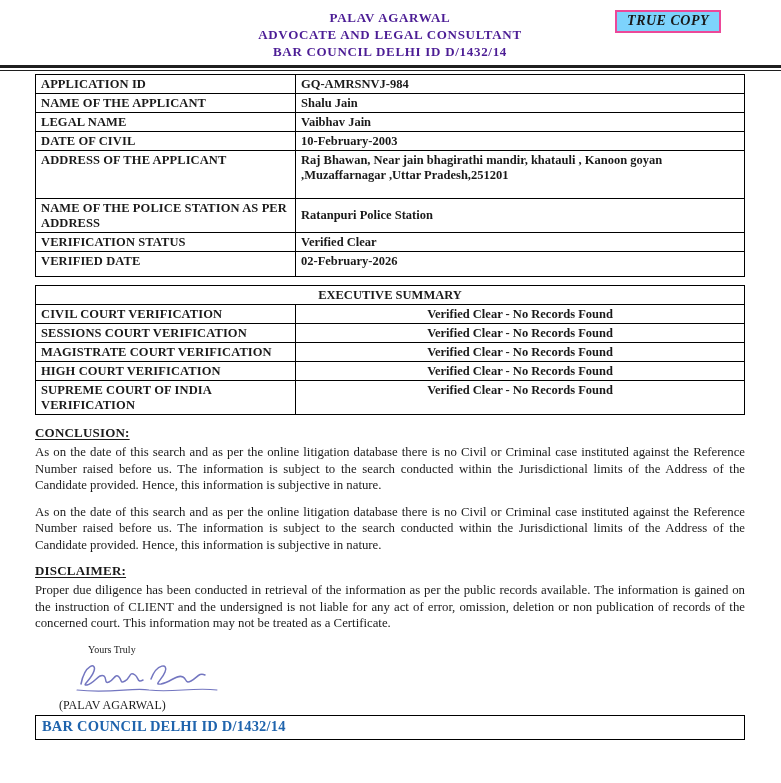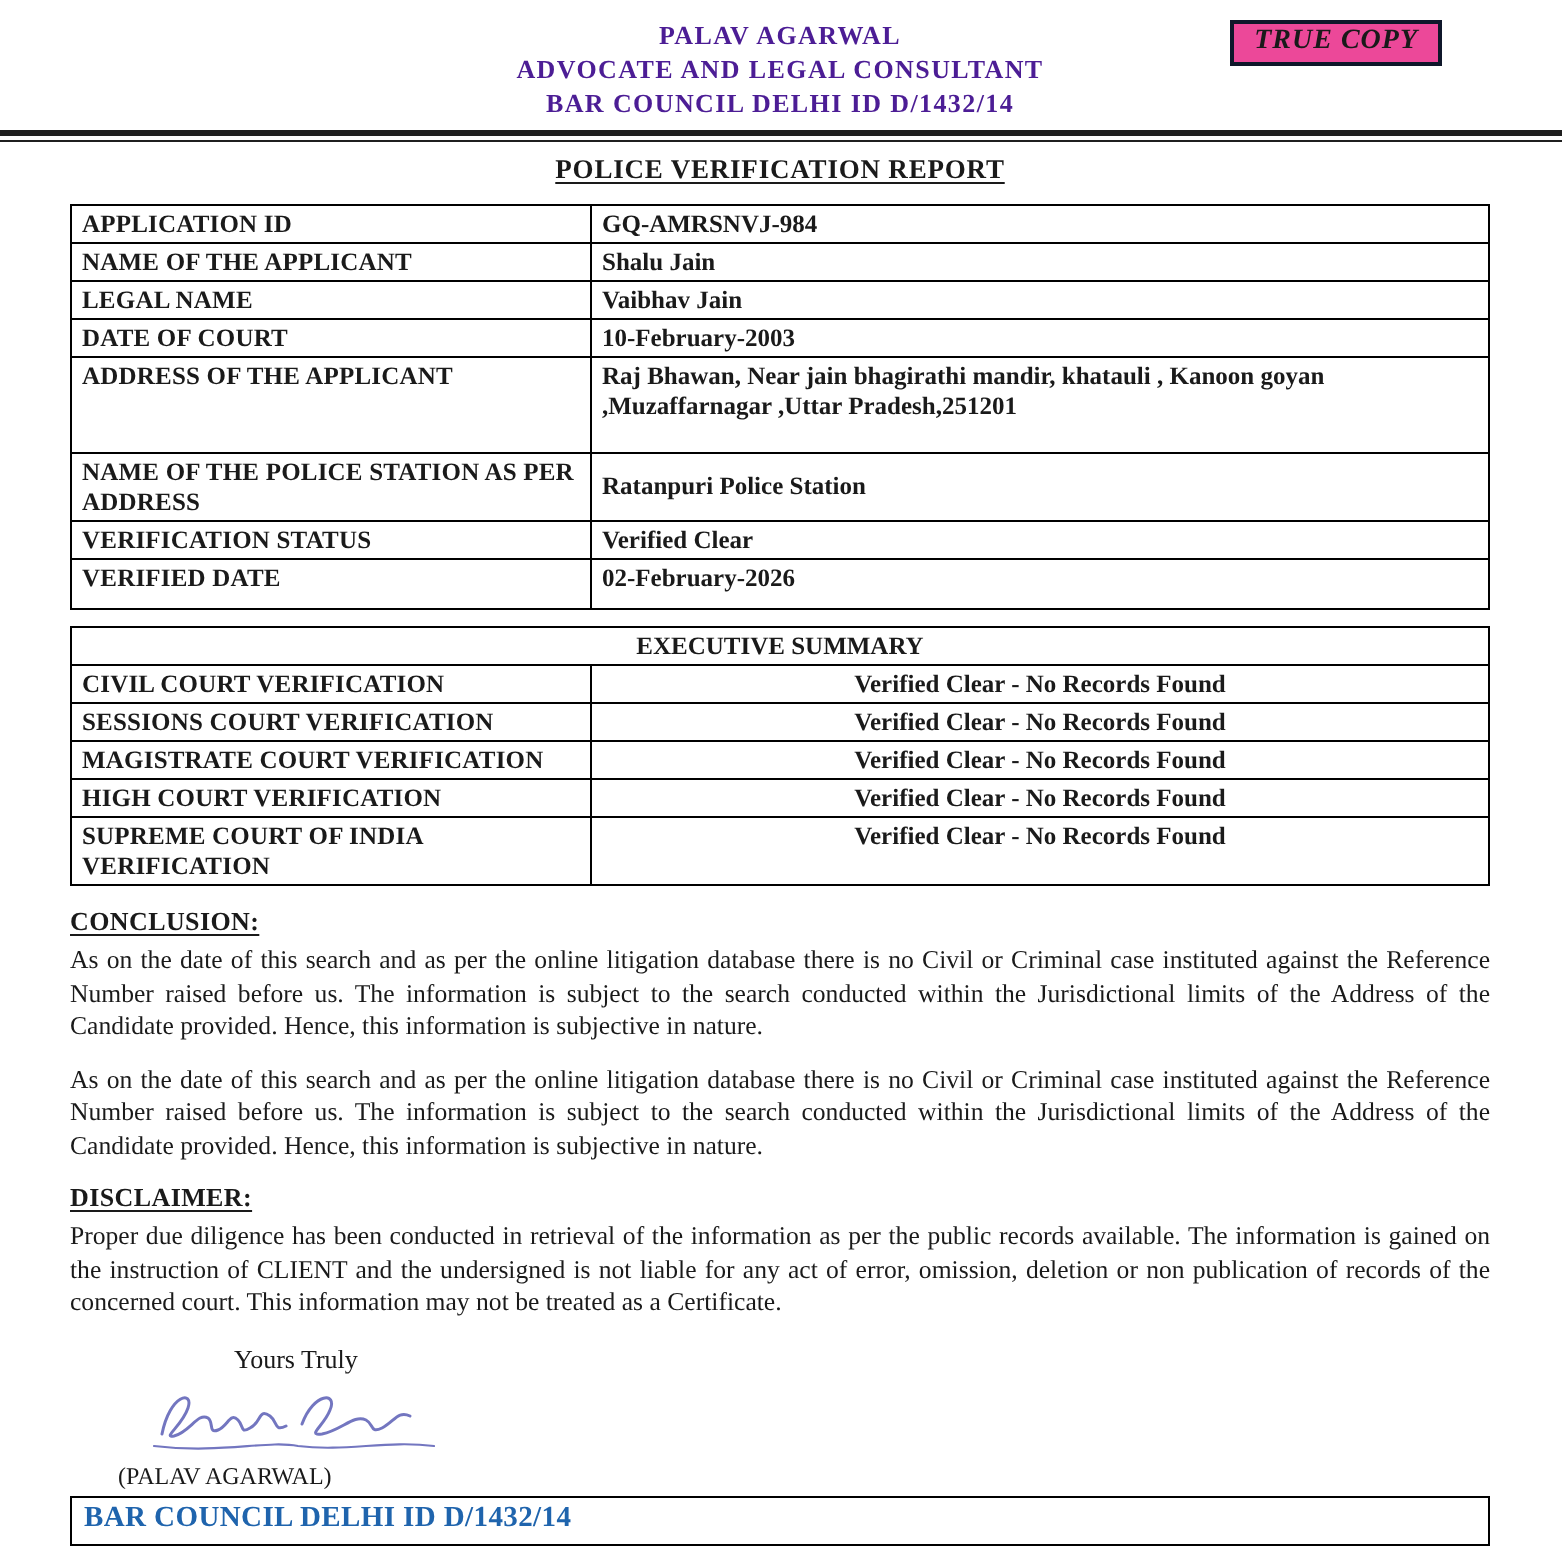--- a/index.html
+++ b/index.html
@@ -7,23 +7,23 @@
   body {
     width: 781px; height: 783px;
     background: #ffffff; color: #1a1a1a;
     font-family: "Liberation Serif", serif;
     overflow: hidden; position: relative;
   }
   .page { padding: 9px 36px 0 35px; height: 100%; position: relative; }
 
   .stamp {
     position: absolute; top: 10px; right: 60px;
-    border: 2px solid #0f172a; padding: 1px 10px 2px;
+    border: 2px solid #ec4899; padding: 1px 10px 2px;
     font-weight: bold; font-style: italic; font-size: 14px;
-    letter-spacing: 0.5px; background: #ec4899;
+    letter-spacing: 0.5px; background: #7dd3fc;
   }
 
   .letterhead { text-align: center; font-weight: bold; color: #4c1d95; }
   .lh-line { font-size: 13px; letter-spacing: 0.7px; line-height: 17px; }
 
   .rule {
     margin: 5px -36px 3px -35px; height: 6px;
     border-top: 3px solid #1f1f1f; border-bottom: 1.5px solid #1f1f1f;
   }
 
@@ -48,21 +48,21 @@
   .sum-head { text-align: center; font-weight: bold; font-size: 12.5px; }
   td.sum-val { text-align: center; font-weight: bold; font-size: 12px; }
 
   .sec { margin-top: 10px; }
   .sec-head {
     font-weight: bold; font-size: 13px; text-decoration: underline;
     text-underline-offset: 2px; margin-bottom: 3px; letter-spacing: 0.2px;
   }
   .sec-body { margin: 0; font-size: 12.8px; line-height: 16.5px; text-align: justify; }
 
-  .yours { margin: 12px 0 2px 82px; font-size: 13px; }
+  .yours { margin: 12px 0 2px 53px; font-size: 10px; }
   .sig-wrap { margin-left: 36px; height: 40px; }
   .signatory { margin-left: 24px; font-size: 12px; margin-top: 1px; }
 
   .footer-box {
     margin-top: 2px; border: 1.5px solid #000;
     padding: 2px 6px 4px; font-weight: bold; font-size: 14.5px;
     color: #1f64ad; letter-spacing: 0.2px;
   }
 </style>
 </head>
@@ -75,38 +75,37 @@
   </div>
 
   <div class="letterhead">
     <div class="lh-line">PALAV AGARWAL</div>
     <div class="lh-line">ADVOCATE AND LEGAL CONSULTANT</div>
     <div class="lh-line">BAR COUNCIL DELHI ID D/1432/14</div>
   </div>
 
   <div class="rule"></div>
 
-  <div class="report-title">POLICE VERIFICATION REPORT</div>
 
   <table class="grid">
     <tbody>
         <tr>
       <td class="lbl">APPLICATION ID</td>
       <td class="val">GQ-AMRSNVJ-984</td>
     </tr>
     <tr>
       <td class="lbl">NAME OF THE APPLICANT</td>
       <td class="val">Shalu Jain</td>
     </tr>
     <tr>
       <td class="lbl">LEGAL NAME</td>
       <td class="val">Vaibhav Jain</td>
     </tr>
     <tr>
-      <td class="lbl">DATE OF COURT</td>
+      <td class="lbl">DATE OF CIVIL</td>
       <td class="val">10-February-2003</td>
     </tr>
     <tr class="row-address">
       <td class="lbl">ADDRESS OF THE APPLICANT</td>
       <td class="val">Raj Bhawan, Near jain bhagirathi mandir,  khatauli , Kanoon goyan ,Muzaffarnagar ,Uttar Pradesh,251201</td>
     </tr>
     <tr class="row-station">
       <td class="lbl">NAME OF THE POLICE STATION AS PER ADDRESS</td>
       <td class="val">Ratanpuri Police Station</td>
     </tr>

